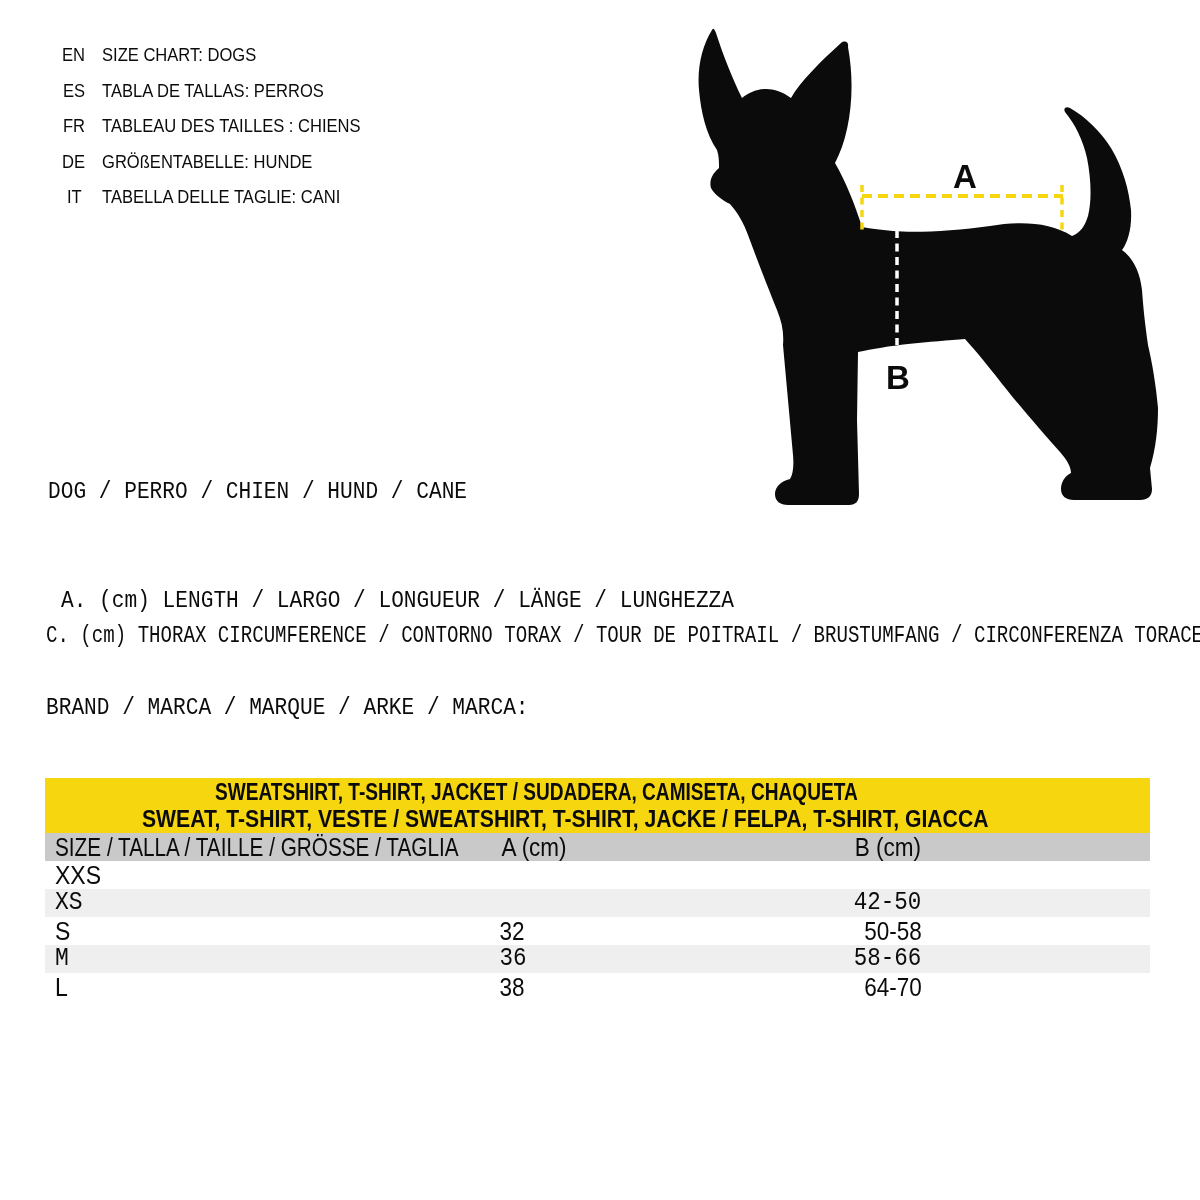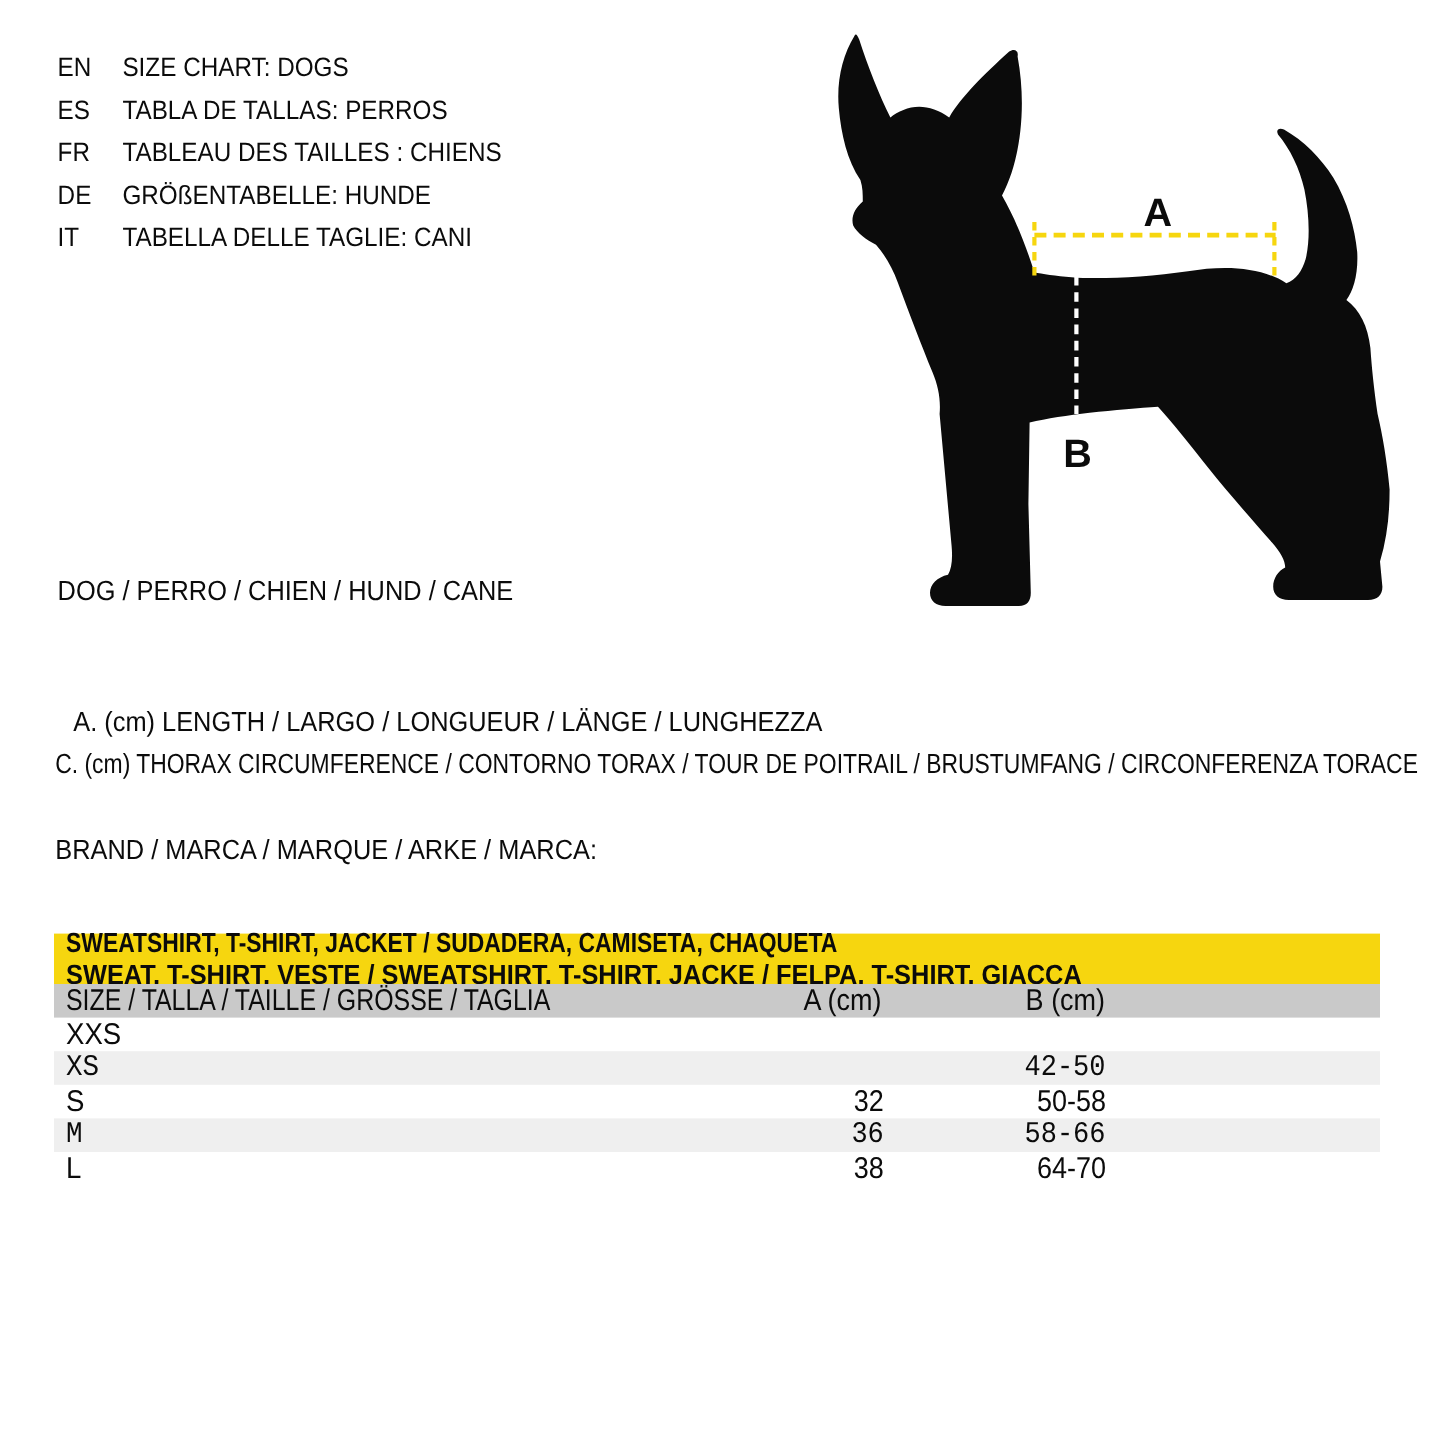--- a/index.html
+++ b/index.html
@@ -9,45 +9,45 @@
     color:var(--ink,#0b0b0b);
     overflow:hidden;
   }
   
   .cx92{display:inline-block;transform:scaleX(.92);transform-origin:0 50%;white-space:nowrap;}
   .cx83{display:inline-block;transform:scaleX(.83);transform-origin:0 50%;white-space:nowrap;}
   .cxc{display:inline-block;transform:scaleX(.90);transform-origin:50% 50%;white-space:nowrap;}
 
   
   .lang-list{position:absolute;left:48px;top:38px;}
-  .lang-row{display:flex;height:35.5px;line-height:35.5px;font-size:22px;}
+  .lang-row{display:flex;height:35.5px;line-height:35.5px;font-size:18px;text-align:center;}
   .lang-code{width:54px;flex:0 0 54px;}
 
   
-  .caption{position:absolute;left:48px;height:28px;line-height:28px;font-size:23px;}
+  .caption{position:absolute;left:48px;height:28px;line-height:28px;font-size:23px;font-family:Liberation Mono, monospace;}
   .caption.l46{left:46px;}
 
   
   .dog-figure{position:absolute;left:676px;top:18px;width:500px;height:500px;}
   .dog-figure svg{display:block;width:100%;height:100%;}
   .dog-body{fill:var(--ink,#0b0b0b);}
   .dash-a{stroke:var(--accent,#f6d60f);stroke-width:4;stroke-dasharray:10 6;fill:none;}
   .dash-tick{stroke:var(--accent,#f6d60f);stroke-width:3.5;stroke-dasharray:7 5.5;fill:none;}
   .dash-b{stroke:#ffffff;stroke-width:3.5;stroke-dasharray:8 5.5;fill:none;}
   .measure-label{font-family:"Liberation Sans",sans-serif;font-weight:bold;font-size:33px;fill:var(--ink,#0b0b0b);}
 
   
   .size-table{position:absolute;left:45px;top:778px;width:1105px;}
-  .band{background:var(--accent,#f6d60f);height:42px;display:flex;flex-direction:column;justify-content:center;padding-left:10px;box-sizing:border-box;}
+  .band{background:var(--accent,#f6d60f);height:55px;display:flex;flex-direction:column;justify-content:center;padding-left:10px;box-sizing:border-box;text-align:center;}
   .band div{font-weight:bold;font-size:23px;line-height:27px;}
   .trow{position:relative;height:28px;line-height:28px;font-size:25px;}
   .thead{background:var(--header-gray,#c9c9c9);}
   .alt{background:var(--row-alt,#efefef);font-family:Liberation Mono, monospace;}
   .c-size{position:absolute;left:10px;top:0;}
-  .c-a{position:absolute;left:453px;width:240px;text-align:right;top:0;}
+  .c-a{position:absolute;left:453px;width:240px;text-align:left;top:0;}
   .c-b{position:absolute;left:640px;width:240px;text-align:right;top:0;}
 </style>
 </head>
 <body>
 
 <div class="lang-list">
   <div class="lang-row">
     <span class="lang-code"><span class="cx92">EN</span></span>
     <span class="cx92">SIZE CHART: DOGS</span>
   </div>

